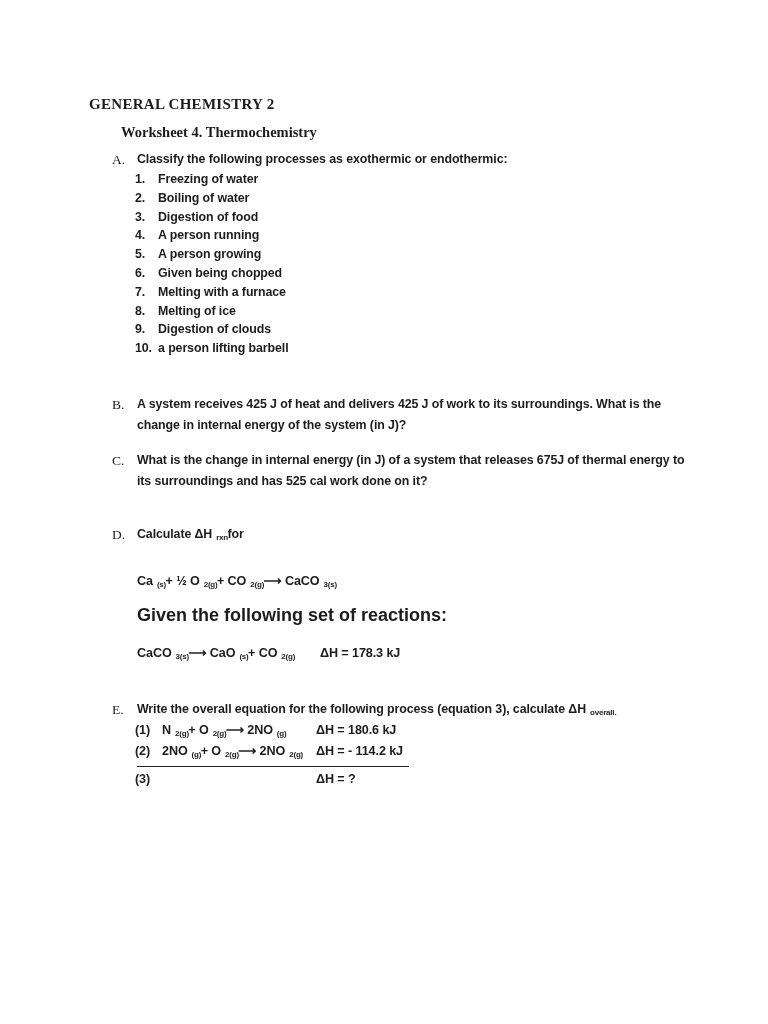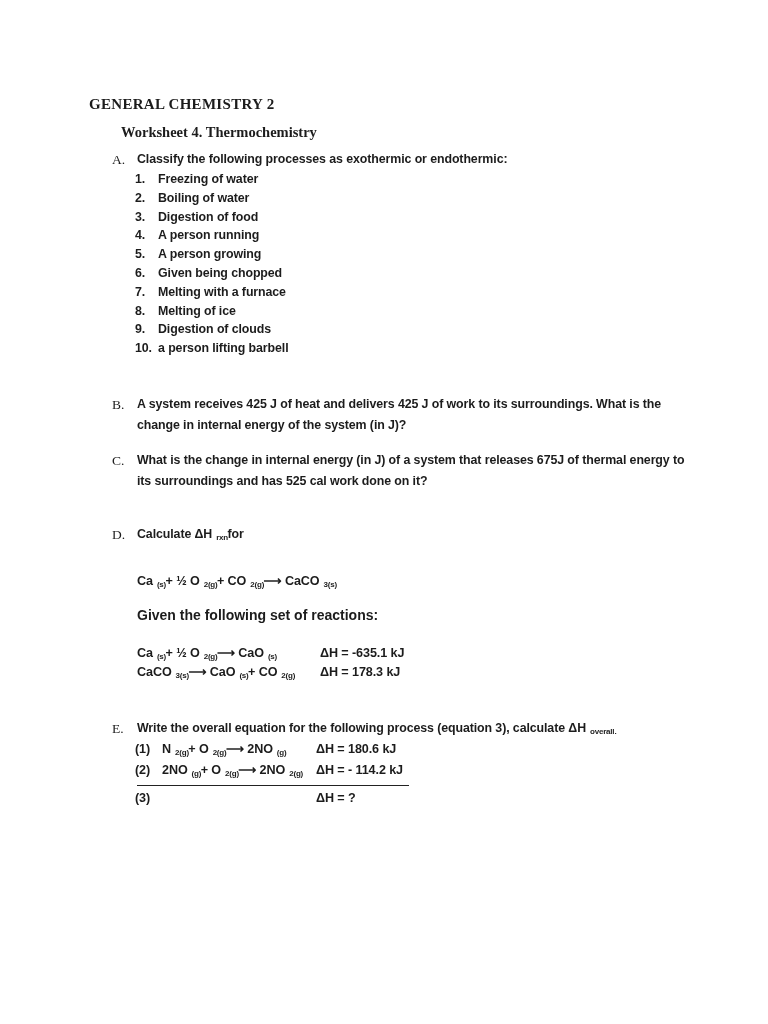--- a/index.html
+++ b/index.html
@@ -67,21 +67,21 @@
   .eq-line {
     margin-left: 48px;
     margin-top: 26px;
     font-size: 12.6px;
     line-height: 21px;
     letter-spacing: -0.1px;
   }
   .given-line {
     margin-left: 48px;
     margin-top: 13px;
-    font-size: 14px;
+    font-size: 18px;
     line-height: 21px;
   }
   .rx-block { margin-top: 18px; }
   .rx-row {
     display: flex;
     margin-left: 48px;
     font-size: 12.6px;
     line-height: 19px;
     letter-spacing: -0.1px;
   }
@@ -182,24 +182,20 @@
     </div>
 
     <div class="sec sec-d">
       <div class="sec-letter">D.</div>
       <div class="sec-body"><span>Calculate ΔH</span><sub>rxn</sub><span> for</span></div>
     </div>
     <div class="eq-line"><span>Ca</span><sub>(s)</sub><span> + ½ O</span><sub>2(g)</sub><span> + CO</span><sub>2(g)</sub><span>  ⟶  CaCO</span><sub>3(s)</sub></div>
     <div class="given-line">Given the following set of reactions:</div>
     <div class="rx-block">
       <div class="rx-row">
-        <span class="rx-eq"><span>Ca</span><sub>(s)</sub><span> + ½ O</span><sub>2(g)</sub><span> ⟶ CaO</span><sub>(s)</sub></span>
-        <span>ΔH = -635.1 kJ</span>
-      </div>
-      <div class="rx-row">
         <span class="rx-eq"><span>CaCO</span><sub>3(s)</sub><span>  ⟶  CaO</span><sub>(s)</sub><span> + CO</span><sub>2(g)</sub></span>
         <span>ΔH = 178.3 kJ</span>
       </div>
     </div>
 
     <div class="sec sec-e">
       <div class="sec-letter">E.</div>
       <div class="sec-body"><span>Write the overall equation for the following process (equation 3), calculate ΔH</span><sub>overall.</sub></div>
     </div>
     <div class="eqn-rows">

